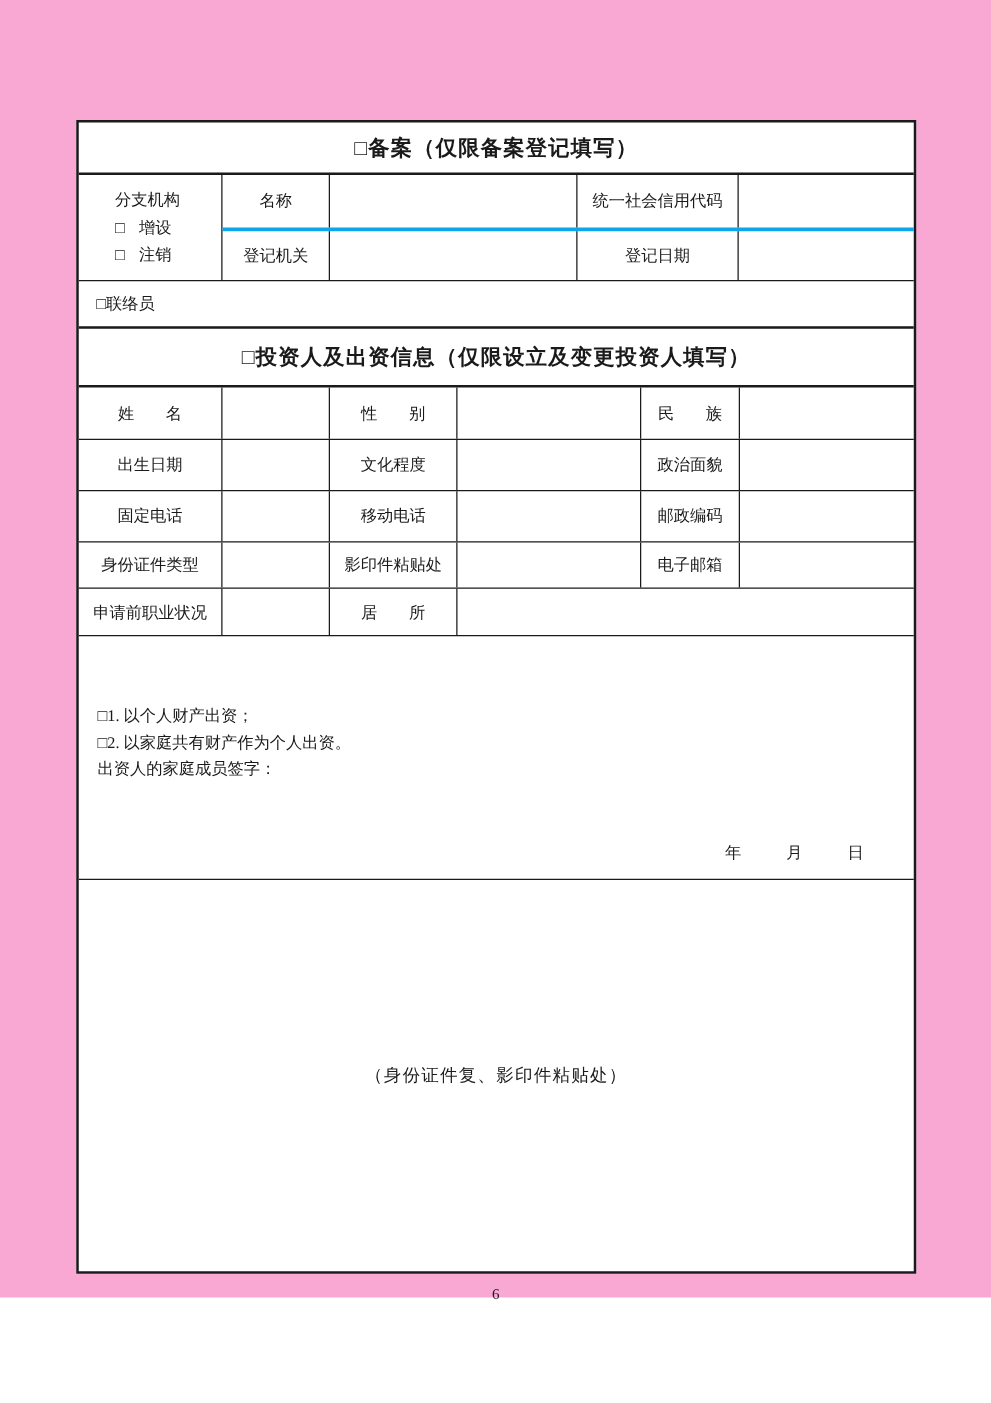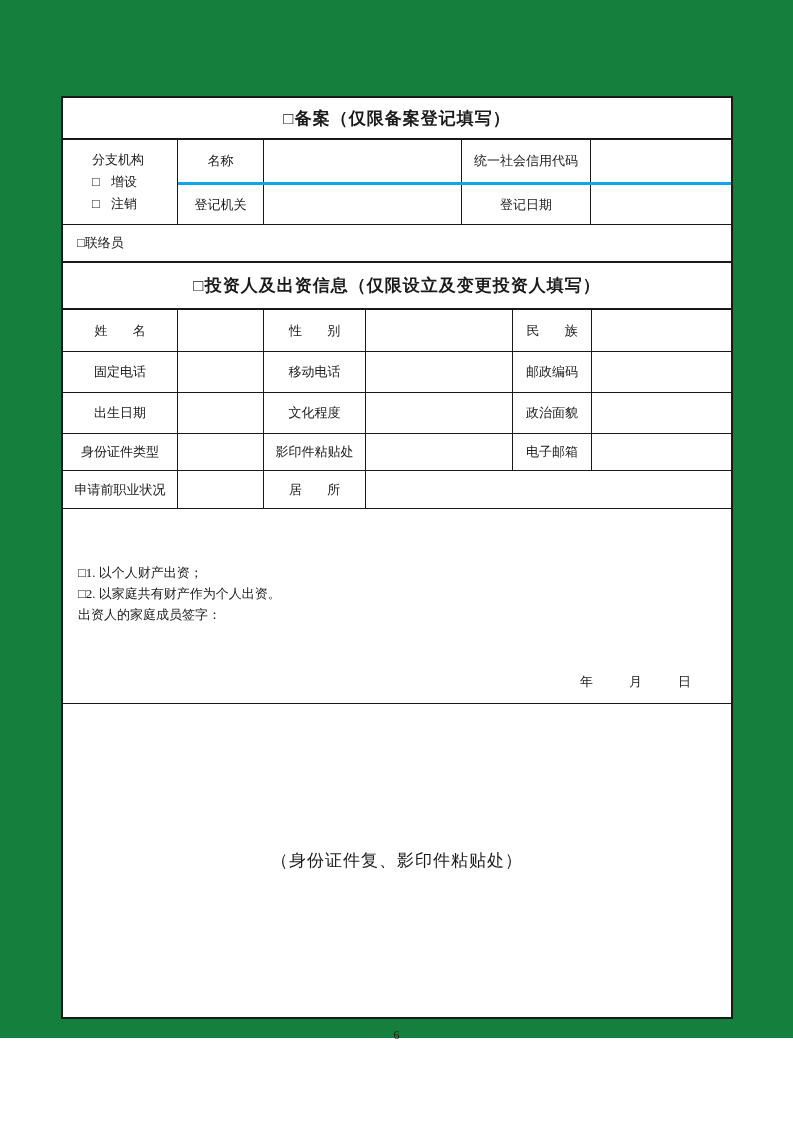--- a/index.html
+++ b/index.html
@@ -3,21 +3,21 @@
 <meta charset="utf-8">
 <style>
   * { box-sizing: border-box; margin: 0; padding: 0; }
   html, body { background: #ffffff; }
   body {
     width: 793px; height: 1122px;
     font-family: "Liberation Serif", "DejaVu Serif", serif;
     color: #1a1a1a;
     position: relative;
   }
-  .sheet { position: relative; width: 793px; height: 1038px; background: #15803d; }
+  .sheet { position: relative; width: 793px; height: 1038px; background: #f9a8d4; }
 
   .form-table {
     position: absolute; left: 61px; top: 96px;
     width: 672px; height: 923px;
     border: 2px solid #1a1a1a;
     display: flex; flex-direction: column;
     font-size: 13px;
     background: #fff;
   }
 
@@ -58,21 +58,21 @@
 
   .contrib-cell {
     flex-direction: column; align-items: stretch; justify-content: center;
     text-align: left; padding: 40px 40px 0 15px;
   }
   .contrib-line { line-height: 21px; }
   .contrib-sign { line-height: 21px; }
   .contrib-date { margin-top: 48px; display: flex; justify-content: flex-end; }
   .contrib-date span { display: inline-block; margin-left: 36px; }
 
-  .paste-cell { font-size: 17px; letter-spacing: 1px; }
+  .paste-cell { font-size: 14px; letter-spacing: 1px; }
 
   .page-number {
     position: absolute; left: 0; top: 1028px; width: 100%;
     text-align: center; font-size: 12px;
     font-family: "Liberation Serif", serif;
   }
 </style>
 </head>
 <body>
 
@@ -126,34 +126,34 @@
     <div class="row" style="height:42px">
       <div class="cell w115 spread">姓 名</div>
       <div class="cell w86"></div>
       <div class="cell w102 spread">性 别</div>
       <div class="cell w147"></div>
       <div class="cell w79 spread">民 族</div>
       <div class="cell fx nr"></div>
     </div>
 
     <div class="row" style="height:41px">
+      <div class="cell w115">出生日期</div>
+      <div class="cell w86"></div>
+      <div class="cell w102">文化程度</div>
+      <div class="cell w147"></div>
+      <div class="cell w79">政治面貌</div>
+      <div class="cell fx nr"></div>
+    </div>
+
+    <div class="row" style="height:41px">
       <div class="cell w115">固定电话</div>
       <div class="cell w86"></div>
       <div class="cell w102">移动电话</div>
       <div class="cell w147"></div>
       <div class="cell w79">邮政编码</div>
-      <div class="cell fx nr"></div>
-    </div>
-
-    <div class="row" style="height:41px">
-      <div class="cell w115">出生日期</div>
-      <div class="cell w86"></div>
-      <div class="cell w102">文化程度</div>
-      <div class="cell w147"></div>
-      <div class="cell w79">政治面貌</div>
       <div class="cell fx nr"></div>
     </div>
 
     <div class="row" style="height:37px">
       <div class="cell w115">身份证件类型</div>
       <div class="cell w86"></div>
       <div class="cell w102">影印件粘贴处</div>
       <div class="cell w147"></div>
       <div class="cell w79">电子邮箱</div>
       <div class="cell fx nr"></div>

